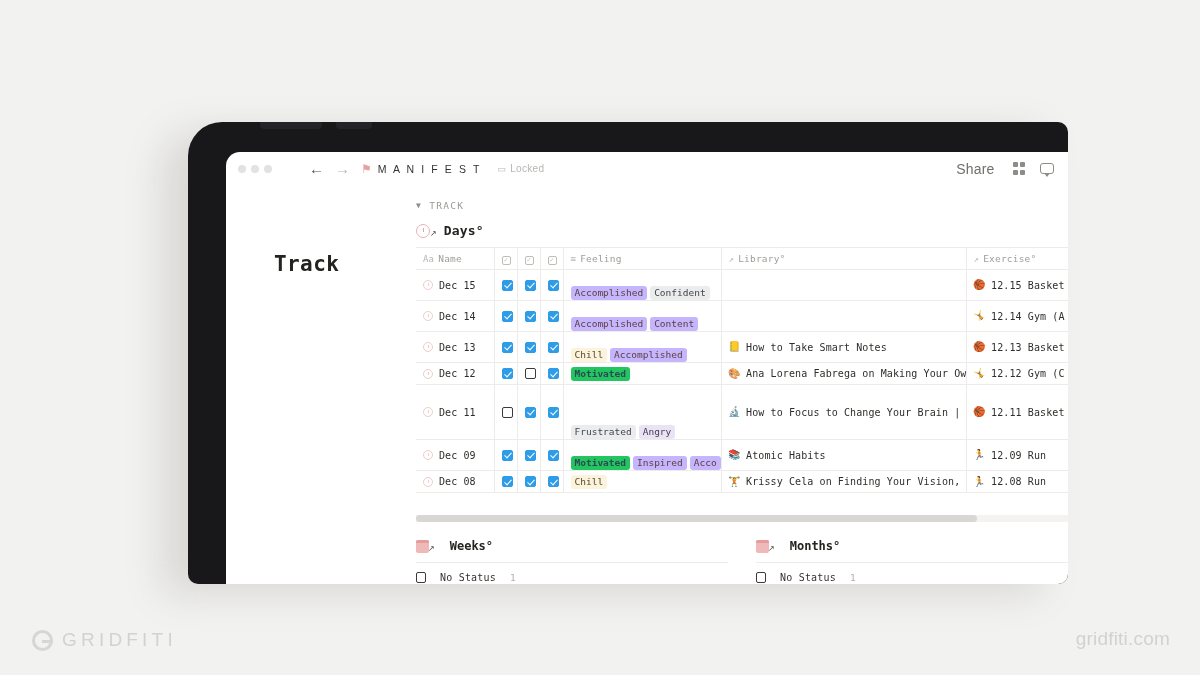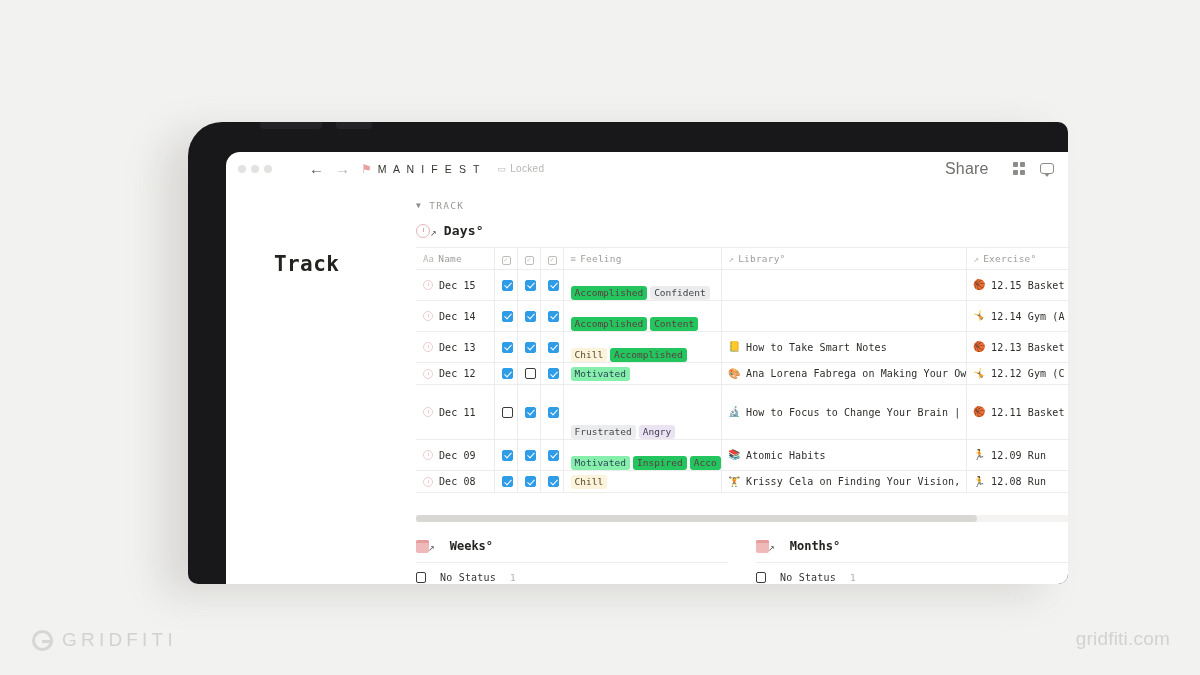--- a/index.html
+++ b/index.html
@@ -74,21 +74,21 @@
   .arrow { font-size: 15px; color:#55554f; margin-right: 11px; line-height:1; }
   .arrow.fwd { color:#b4b4b0; }
   .pin { color:#e8a0a0; font-size:12px; margin-right:6px; line-height:1;}
   .crumb {
     font-family: "Liberation Sans", sans-serif;
     font-size: 10.5px; letter-spacing: 2.1px; color: #33332f; font-weight:500;
   }
   .locked { display:flex; align-items:center; gap:4px; margin-left:16px; color:#b6b6b2; font-size:10px; letter-spacing:.3px;}
   .lock-g { font-size:9px; }
   .spacer { flex: 1; }
-  .share { font-size: 16px; color: #6f6f6b; margin-right: 24px; letter-spacing:.2px;}
+  .share { font-size: 14px; color: #6f6f6b; margin-right: 18px; letter-spacing:.2px;}
   .grid-ic { display:grid; grid-template-columns: 5px 5px; grid-template-rows: 5px 5px; gap:2.4px; margin-right:15px; }
   .grid-ic i { background:#8c8c88; border-radius:1px; display:block; }
   .bubble { width: 14px; height: 11px; border: 1.4px solid #8c8c88; border-radius: 3px; position: relative; }
   .bubble::after {
     content:""; position:absolute; left:3px; bottom:-4px;
     border-left:3px solid transparent; border-right:3px solid transparent;
     border-top:4px solid #8c8c88;
   }
 
   
@@ -172,24 +172,24 @@
   .cb.on::after{
     content:""; position:absolute; left:3px; top:0.6px;
     width:3px; height:6px; border:solid #fff; border-width:0 1.6px 1.6px 0;
     transform: rotate(43deg);
   }
 
   .tag {
     display:inline-block; padding:1px 4px; border-radius:3px;
     font-size:9.5px; line-height:12px; margin-right:3px; letter-spacing:0;
   }
-  .t-pink   { background:#22c55e; color:#5d4040;margin-top:16px; }
+  .t-pink   { background:#c4b5fd; color:#5d4040;margin-top:16px; }
   .t-gray   { background:#ebeced; color:#45454a; }
   .t-yellow { background:#fbf3db; color:#5c4b2a; }
-  .t-blue   { background:#86efac; color:#2f4858; }
+  .t-blue   { background:#22c55e; color:#2f4858;font-weight:bold; }
   .t-purple { background:#eae4f2; color:#463b57;margin-top:40px; }
 
   .libcell, .excell { display:flex; align-items:center; gap:5px; }
   .emo { font-size:10px; line-height:1; flex:none; }
 
   
   .scroller { margin-top: 22px; height: 7px; background: #f4f3f1; position:relative; }
   .scroller .thumb { position:absolute; left:0; top:0; height:7px; width: 86%; background:#d8d7d3; border-radius:4px; }
 
   

